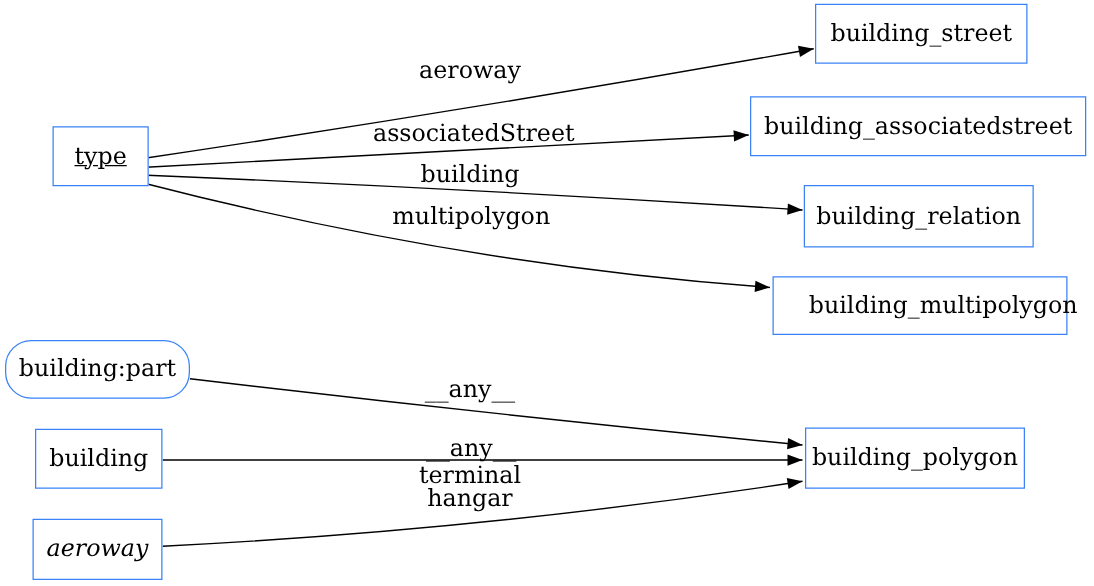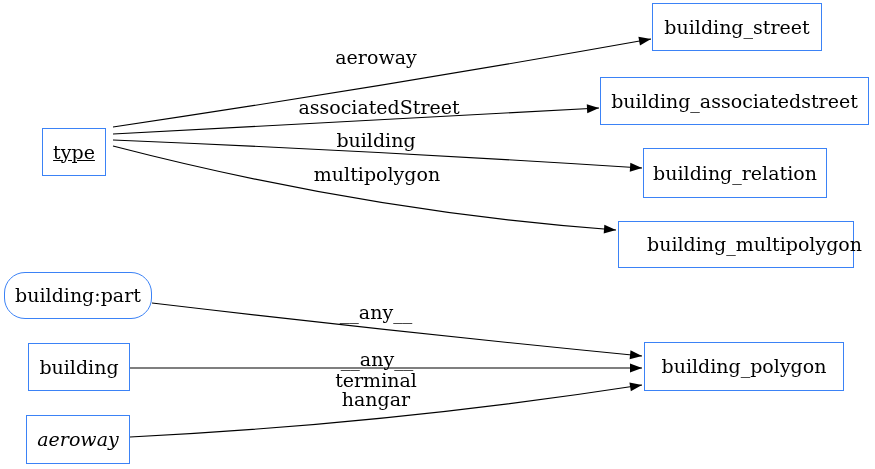--- a/index.html
+++ b/index.html
@@ -63,30 +63,30 @@
     </defs>
     <path class="edge" d="M113,127 Q382,87 651,39" marker-end="url(#arrow)"></path>
     <path class="edge" d="M113,134 Q356,122 599,108" marker-end="url(#arrow)"></path>
     <path class="edge" d="M113,140 Q377,151 642,168" marker-end="url(#arrow)"></path>
     <path class="edge" d="M113,146 Q368,212 616,230" marker-end="url(#arrow)"></path>
     <path class="edge" d="M152,303 Q397,332 642,356" marker-end="url(#arrow)"></path>
     <path class="edge" d="M130,368 L642,368" marker-end="url(#arrow)"></path>
     <path class="edge" d="M130,437 Q390,424 642,385" marker-end="url(#arrow)"></path>
   </svg>
 
-  <div class="node" style="left:42px;  top:128px; width:64px;  height:48px;text-decoration:underline;">type</div>
+  <div class="node" style="left:42px;  top:101px; width:77px;  height:48px;text-decoration:underline;">type</div>
   <div class="node" style="left:4px;   top:272px; width:148px; height:47px;border-radius:21px;">building:part</div>
   <div class="node" style="left:28px;  top:343px; width:102px; height:48px;">building</div>
   <div class="node" style="left:26px;  top:415px; width:104px; height:49px;font-style:italic;">aeroway</div>
 
   <div class="node" style="left:652px; top:3px;   width:170px; height:48px;">building_street</div>
   <div class="node" style="left:600px; top:77px;  width:269px; height:48px;">building_associatedstreet</div>
   <div class="node" style="left:643px; top:148px; width:184px; height:50px;">building_relation</div>
   <div class="node" style="left:618px; top:221px; width:236px; height:47px;padding-left:37px;">building_multipolygon</div>
-  <div class="node" style="left:644px; top:342px; width:200px; height:49px;">building_polygon</div>
+  <div class="node" style="left:644px; top:342px; width:176px; height:49px;">building_polygon</div>
 
   <div class="edge-label" style="left:376px; top:57px;">aeroway</div>
   <div class="edge-label" style="left:379px; top:107px;">associatedStreet</div>
   <div class="edge-label" style="left:376px; top:140px;">building</div>
   <div class="edge-label" style="left:377px; top:174px;">multipolygon</div>
   <div class="edge-label" style="left:376px; top:312px;">__any__</div>
   <div class="edge-label" style="left:377px; top:359px;">__any__</div>
   <div class="edge-label" style="left:376px; top:390px;">terminal
 hangar</div>
 

